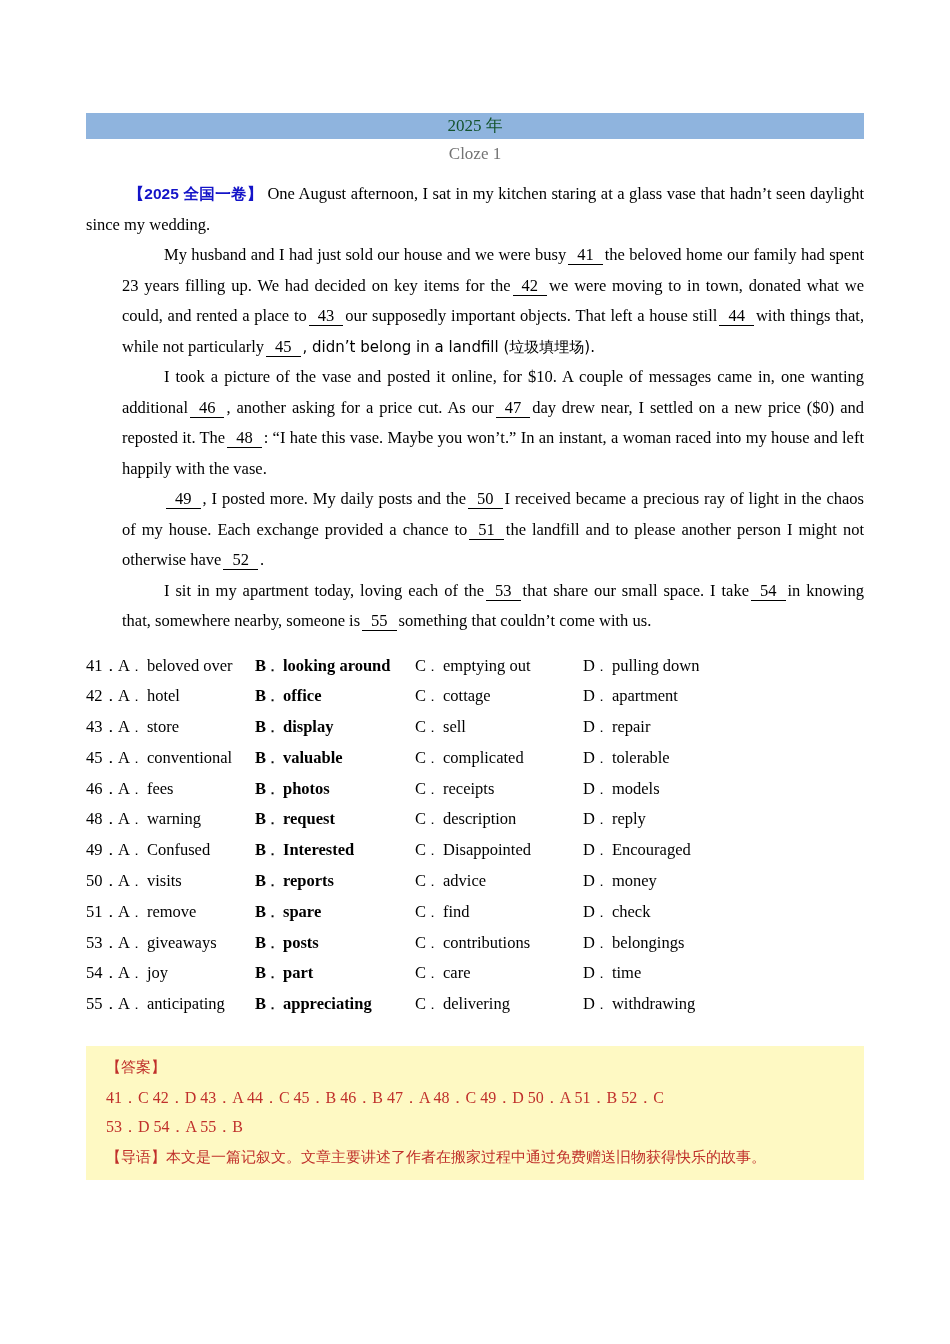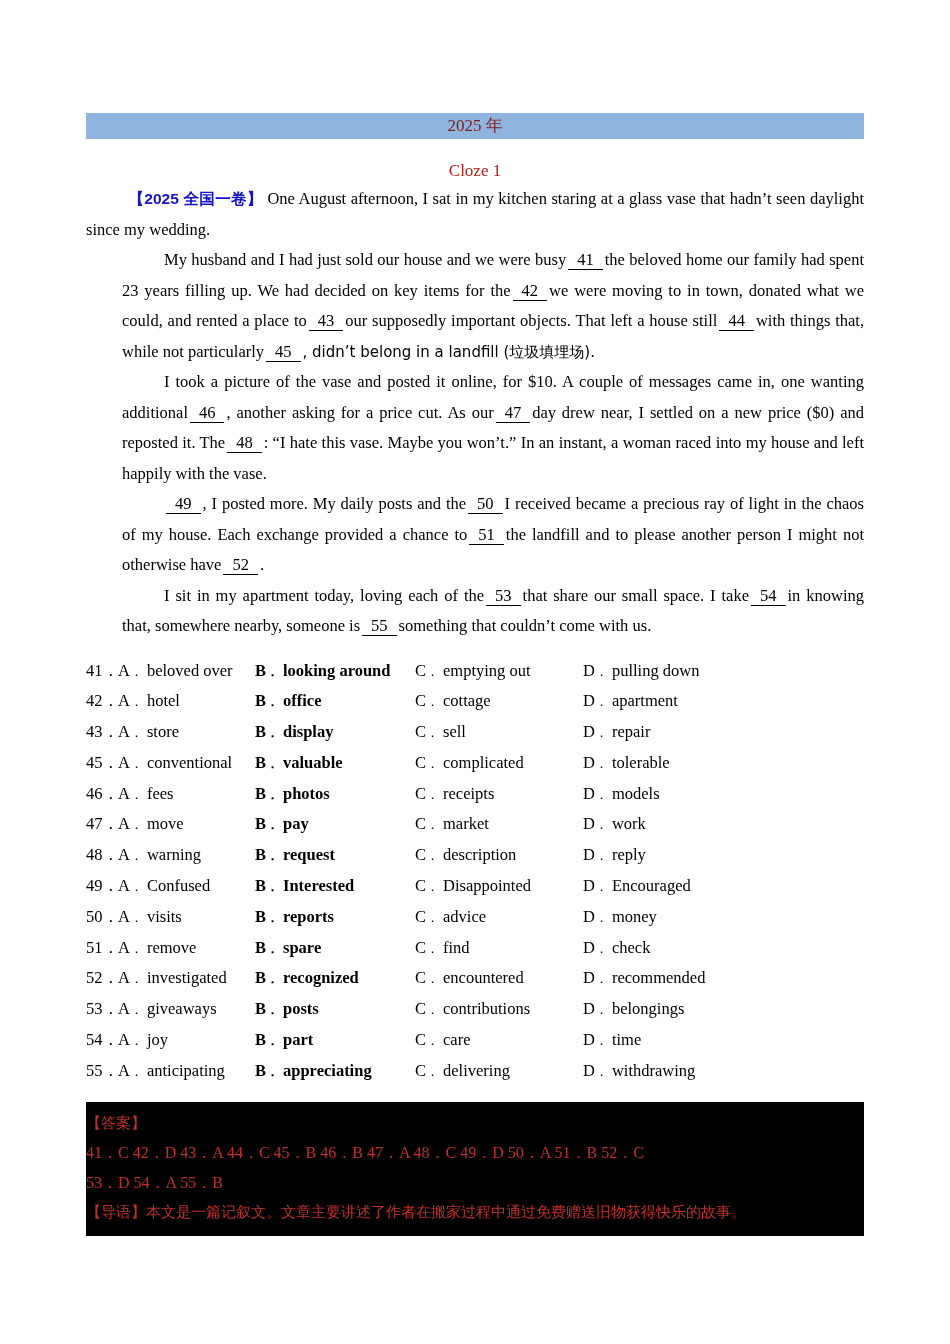--- a/index.html
+++ b/index.html
@@ -23,40 +23,41 @@
   }
 
   
   .year-band {
     background: #8FB4DE;
     text-align: center;
     font-size: 17px;
     line-height: 26px;
     height: 26px;
     margin-top: 113px;
-    color: #7f1d1d;
+    color: #14532d;
   }
   .cloze-title {
     text-align: center;
-    color: #b91c1c;
+    color: #737373;
     font-size: 17px;
     line-height: 26px;
-    margin-top: 19px;
+    margin-top: 2px;
   }
 
   
   .para {
     text-align: justify;
     text-justify: inter-word;
     font-size: 16.5px;
     line-height: 30.5px;
     margin: 0;
     padding: 0;
   }
   .para.first {
+    margin-top: 12px;
   }
   .para + .para {
     margin-top: 0px;
     margin-left: 36px;
   }
   .indent {
     display: inline-block;
     width: 42px;
   }
   .tag {
@@ -102,23 +103,23 @@
     content: "．";
     font-family: "DejaVu Sans", sans-serif;
     font-size: 13px;
   }
   .opt-text {
     margin-left: 4px;
   }
 
   
   .answer-box {
-    background: #000000;
-    margin-top: 15px;
-    padding: 6px 4px 8px 0;
+    background: #fef9c3;
+    margin-top: 26px;
+    padding: 6px 4px 8px 20px;
     color: #C0302B;
   }
   .ans-line {
     font-size: 16px;
     line-height: 29.5px;
     color: #C0302B;
     white-space: nowrap;
   }
   .ans-label {
     font-family: "DejaVu Sans", "Liberation Sans", sans-serif;
@@ -188,27 +189,20 @@
         <span class="opt-d"><span class="opt-letter">D</span><span class="opt-text">tolerable</span></span>
       </div>
       <div class="opt-row">
         <span class="opt-num">46．</span>
         <span class="opt-a"><span class="opt-letter">A</span><span class="opt-text">fees</span></span>
         <span class="opt-b"><span class="opt-letter">B</span><span class="opt-text">photos</span></span>
         <span class="opt-c"><span class="opt-letter">C</span><span class="opt-text">receipts</span></span>
         <span class="opt-d"><span class="opt-letter">D</span><span class="opt-text">models</span></span>
       </div>
       <div class="opt-row">
-        <span class="opt-num">47．</span>
-        <span class="opt-a"><span class="opt-letter">A</span><span class="opt-text">move</span></span>
-        <span class="opt-b"><span class="opt-letter">B</span><span class="opt-text">pay</span></span>
-        <span class="opt-c"><span class="opt-letter">C</span><span class="opt-text">market</span></span>
-        <span class="opt-d"><span class="opt-letter">D</span><span class="opt-text">work</span></span>
-      </div>
-      <div class="opt-row">
         <span class="opt-num">48．</span>
         <span class="opt-a"><span class="opt-letter">A</span><span class="opt-text">warning</span></span>
         <span class="opt-b"><span class="opt-letter">B</span><span class="opt-text">request</span></span>
         <span class="opt-c"><span class="opt-letter">C</span><span class="opt-text">description</span></span>
         <span class="opt-d"><span class="opt-letter">D</span><span class="opt-text">reply</span></span>
       </div>
       <div class="opt-row">
         <span class="opt-num">49．</span>
         <span class="opt-a"><span class="opt-letter">A</span><span class="opt-text">Confused</span></span>
         <span class="opt-b"><span class="opt-letter">B</span><span class="opt-text">Interested</span></span>
@@ -221,27 +215,20 @@
         <span class="opt-b"><span class="opt-letter">B</span><span class="opt-text">reports</span></span>
         <span class="opt-c"><span class="opt-letter">C</span><span class="opt-text">advice</span></span>
         <span class="opt-d"><span class="opt-letter">D</span><span class="opt-text">money</span></span>
       </div>
       <div class="opt-row">
         <span class="opt-num">51．</span>
         <span class="opt-a"><span class="opt-letter">A</span><span class="opt-text">remove</span></span>
         <span class="opt-b"><span class="opt-letter">B</span><span class="opt-text">spare</span></span>
         <span class="opt-c"><span class="opt-letter">C</span><span class="opt-text">find</span></span>
         <span class="opt-d"><span class="opt-letter">D</span><span class="opt-text">check</span></span>
-      </div>
-      <div class="opt-row">
-        <span class="opt-num">52．</span>
-        <span class="opt-a"><span class="opt-letter">A</span><span class="opt-text">investigated</span></span>
-        <span class="opt-b"><span class="opt-letter">B</span><span class="opt-text">recognized</span></span>
-        <span class="opt-c"><span class="opt-letter">C</span><span class="opt-text">encountered</span></span>
-        <span class="opt-d"><span class="opt-letter">D</span><span class="opt-text">recommended</span></span>
       </div>
       <div class="opt-row">
         <span class="opt-num">53．</span>
         <span class="opt-a"><span class="opt-letter">A</span><span class="opt-text">giveaways</span></span>
         <span class="opt-b"><span class="opt-letter">B</span><span class="opt-text">posts</span></span>
         <span class="opt-c"><span class="opt-letter">C</span><span class="opt-text">contributions</span></span>
         <span class="opt-d"><span class="opt-letter">D</span><span class="opt-text">belongings</span></span>
       </div>
       <div class="opt-row">
         <span class="opt-num">54．</span>

